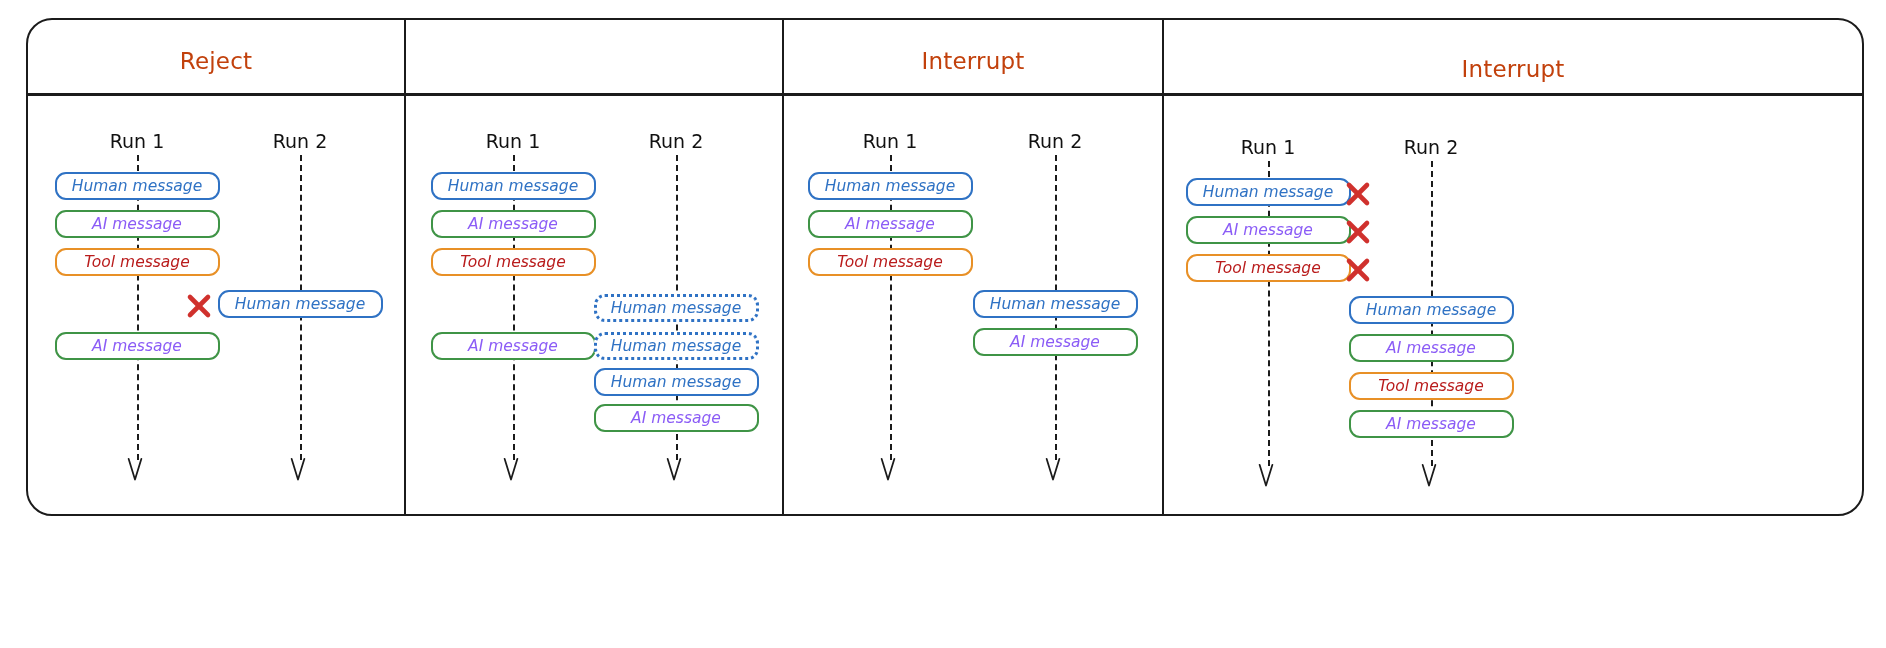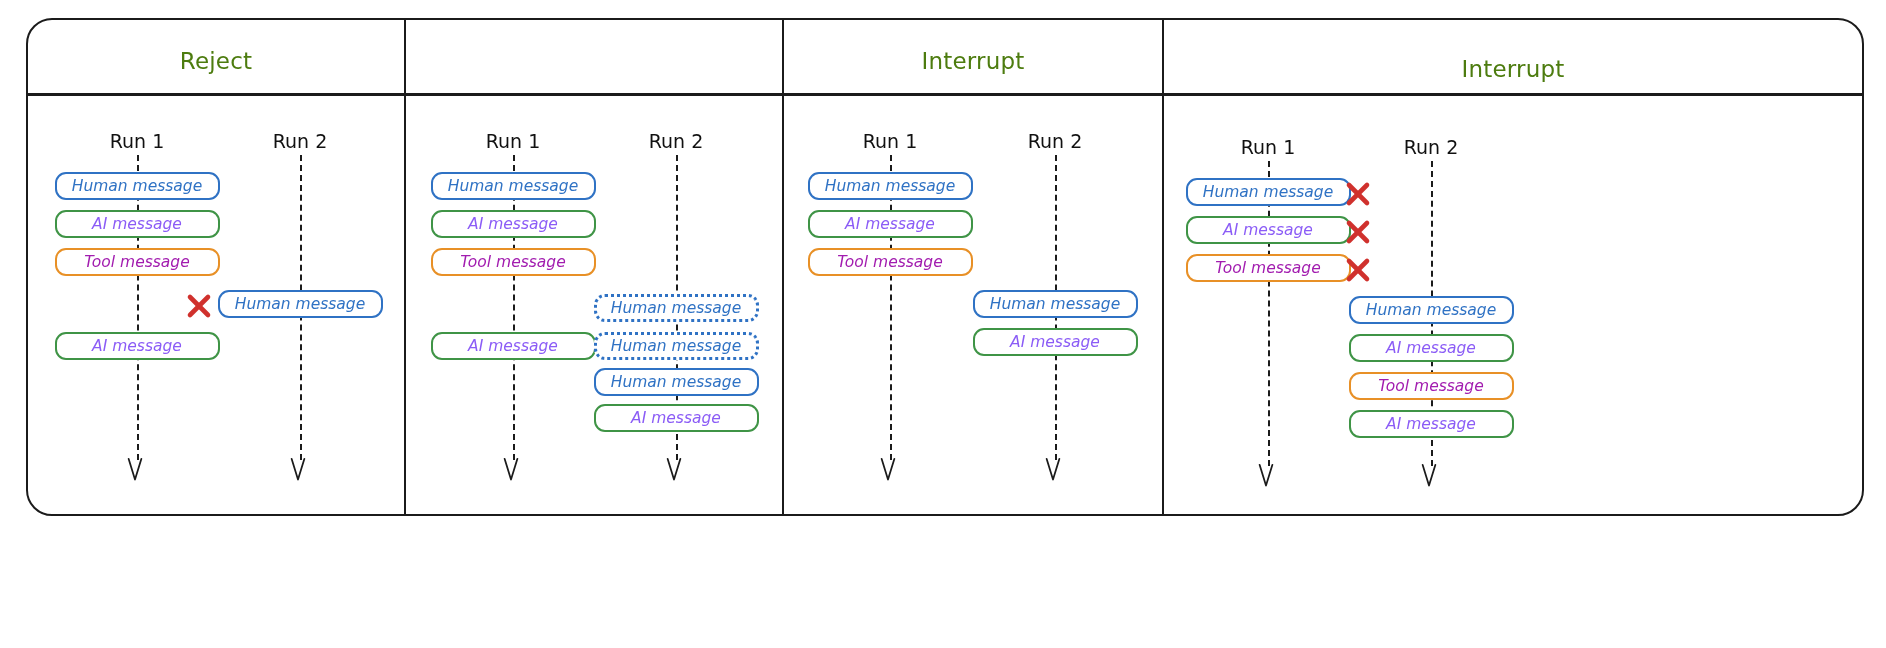--- a/index.html
+++ b/index.html
@@ -43,21 +43,21 @@
     height: 496px;
     background: #1b1b1b;
   }
 
   
   .panel-title {
     position: absolute;
     top: 48px;
     text-align: center;
     font-size: 23px;
-    color: #4d7c0f;
+    color: #c2410c;
     font-family: "DejaVu Sans", sans-serif;
     letter-spacing: 0.2px;
     white-space: nowrap;
   }
 
   
   .run-label {
     position: absolute;
     font-size: 19px;
     color: #111111;
@@ -92,21 +92,21 @@
     font-size: 15.5px;
     font-style: italic;
     font-family: "DejaVu Sans", sans-serif;
     white-space: nowrap;
     border-width: 2.6px;
     border-style: solid;
     z-index: 3;
   }
   .msg.human { border-color: #2f72c4; color: #2f72c4; }
   .msg.ai    { border-color: #3f9446; color: #8b5cf6; }
-  .msg.tool  { border-color: #e89026; color: #a21caf; }
+  .msg.tool  { border-color: #e89026; color: #b91c1c; }
   .msg.dotted { border-style: dotted; border-width: 3px; }
 
   
   .x-mark {
     position: absolute;
     width: 26px; height: 26px;
     z-index: 6;
   }
 
   .layer { position: absolute; left: 0; top: 0; }

